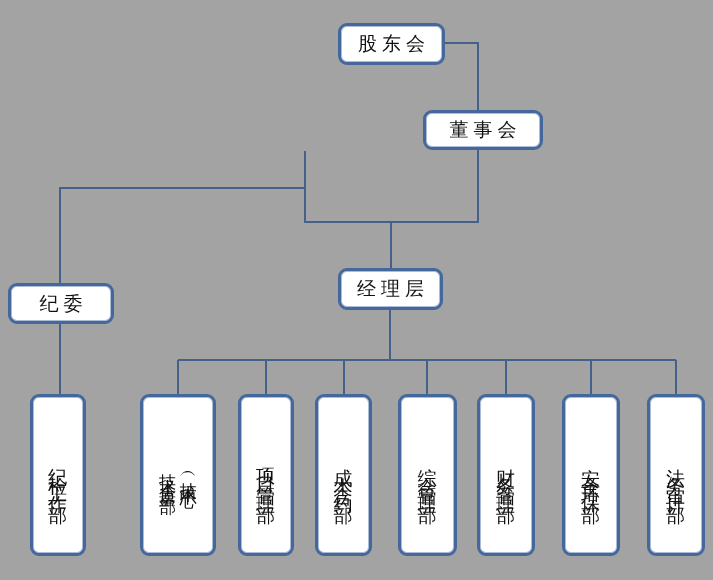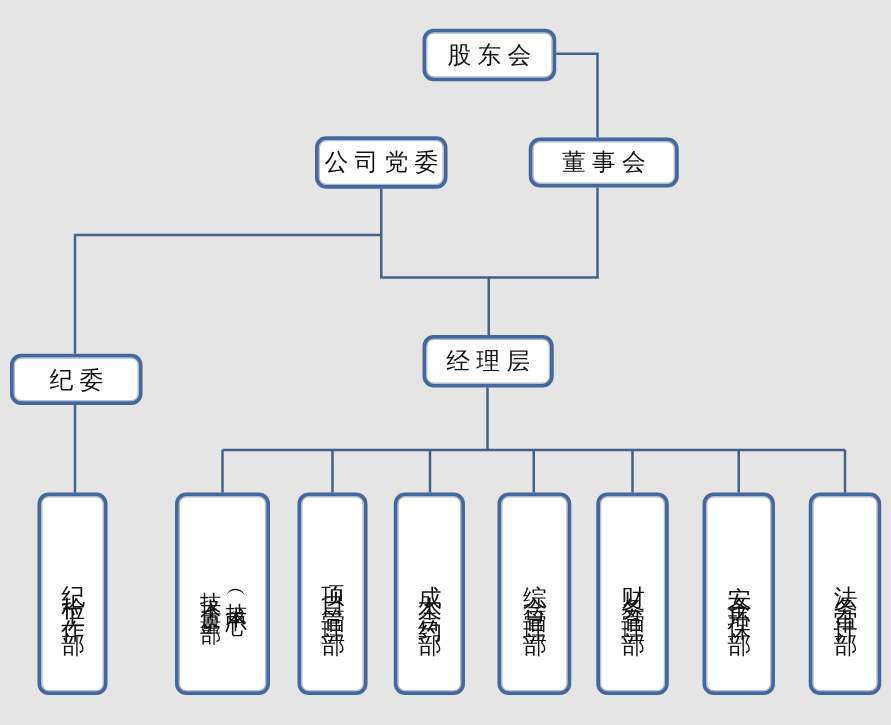--- a/index.html
+++ b/index.html
@@ -1,20 +1,20 @@
 <!DOCTYPE html>
 <html><head>
 <meta charset="utf-8">
 <style>
   html, body { margin: 0; padding: 0; background: #ffffff; }
   .canvas {
     position: relative;
     width: 713px;
     height: 580px;
-    background: #e5e5e5;
+    background: #a3a3a3;
     font-family: "DejaVu Serif", "Liberation Serif", serif;
     color: #111111;
     overflow: hidden;
   }
   svg.connectors {
     position: absolute;
     left: 0; top: 0;
     width: 713px; height: 580px;
   }
   svg.connectors path {
@@ -108,23 +108,20 @@
     <path d="M427,360 V394"></path>
     <path d="M506,360 V394"></path>
     <path d="M591,360 V394"></path>
     <path d="M676,360 V394"></path>
   </svg>
 
   <div class="node h-shareholders">
     <span>股东会</span>
   </div>
 
-  <div class="node h-party">
-    <span>公司党委</span>
-  </div>
 
   <div class="node h-board">
     <span>董事会</span>
   </div>
 
   <div class="node h-discipline">
     <span>纪委</span>
   </div>
 
   <div class="node h-management">

